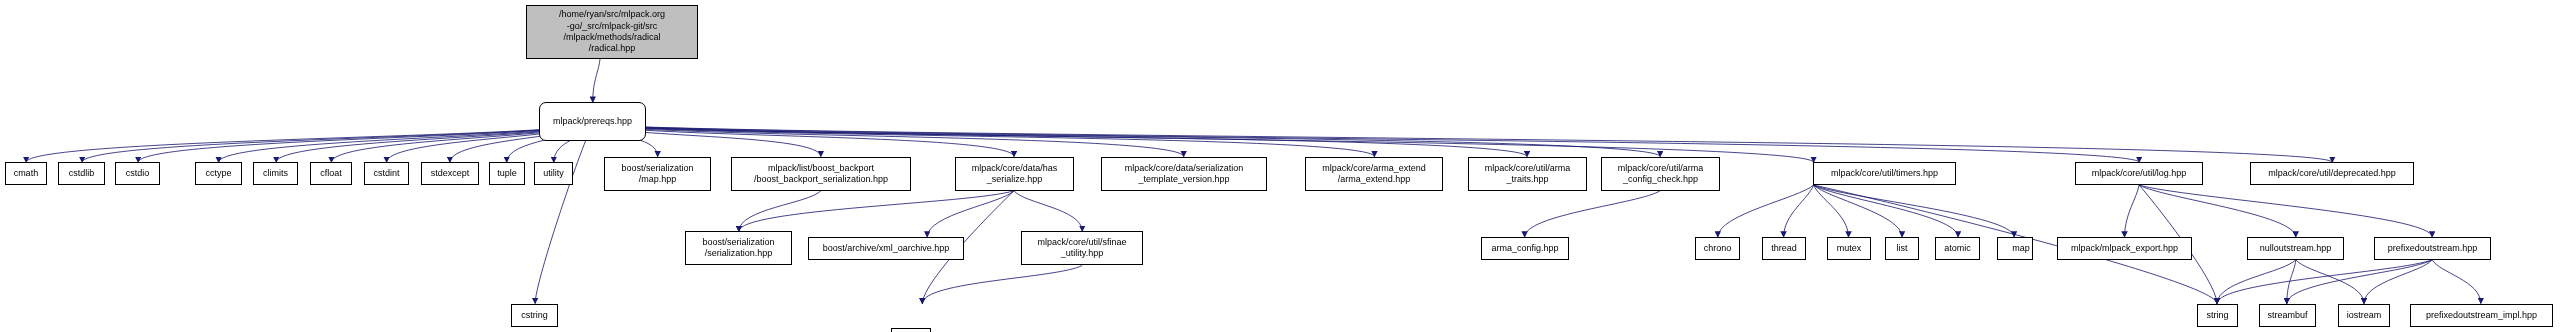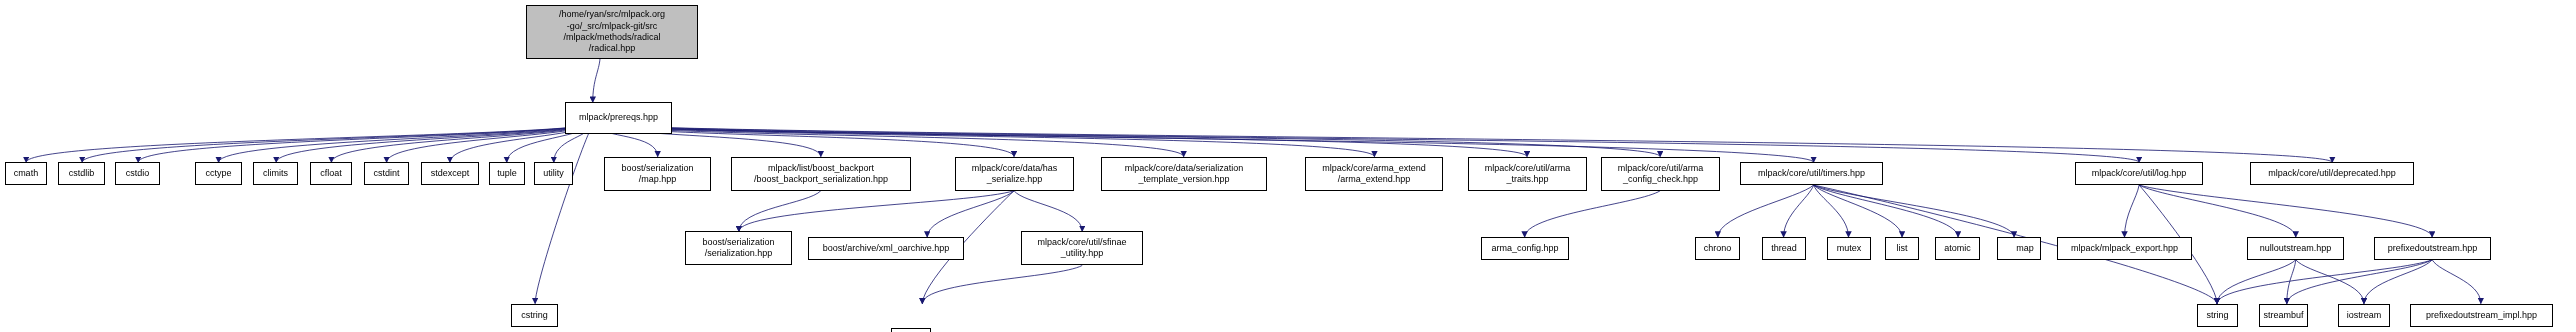--- a/index.html
+++ b/index.html
@@ -109,21 +109,21 @@
       <path class="edge" marker-end="url(#arrowhead)" d="M 2996 320 C 2956.25 336, 2731 346, 2731 374"></path>
       <path class="edge" marker-end="url(#arrowhead)" d="M 2996 320 C 2969.15 336, 2817 346, 2817 374"></path>
       <path class="edge" marker-end="url(#arrowhead)" d="M 2996 320 C 2983.4 336, 2912 346, 2912 374"></path>
       <path class="edge" marker-end="url(#arrowhead)" d="M 2996 320 C 3005 336, 3056 346, 3056 374"></path>
     </svg>
 
 <div class="node root" style="left: 526px; top: 4.9px; width: 172px; height: 54px;">/home/ryan/src/mlpack.org
 -go/_src/mlpack-git/src
 /mlpack/methods/radical
 /radical.hpp</div>
-    <div class="node" style="left: 565px; top: 102px; width: 107px; height: 32px;">mlpack/prereqs.hpp</div>
+    <div class="node" style="left: 539px; top: 102px; width: 107px; height: 39px; border-radius: 7px;">mlpack/prereqs.hpp</div>
     <div class="node" style="left: 4.9px; top: 162px; width: 42px; height: 23px;">cmath</div>
     <div class="node" style="left: 58px; top: 162px; width: 47px; height: 23px;">cstdlib</div>
     <div class="node" style="left: 115px; top: 162px; width: 45px; height: 23px;">cstdio</div>
     <div class="node" style="left: 195px; top: 162px; width: 47px; height: 23px;">cctype</div>
     <div class="node" style="left: 253px; top: 162px; width: 45px; height: 23px;">climits</div>
     <div class="node" style="left: 310px; top: 162px; width: 42px; height: 23px;">cfloat</div>
     <div class="node" style="left: 364px; top: 162px; width: 45px; height: 23px;">cstdint</div>
     <div class="node" style="left: 421px; top: 162px; width: 58px; height: 23px;">stdexcept</div>
     <div class="node" style="left: 489px; top: 162px; width: 36px; height: 23px;">tuple</div>
     <div class="node" style="left: 534px; top: 162px; width: 39px; height: 23px;">utility</div>
@@ -134,38 +134,38 @@
     <div class="node" style="left: 955px; top: 157px; width: 119px; height: 34px;">mlpack/core/data/has
 _serialize.hpp</div>
     <div class="node" style="left: 1305px; top: 157px; width: 138px; height: 34px;">mlpack/core/arma_extend
 /arma_extend.hpp</div>
     <div class="node" style="left: 1101px; top: 157px; width: 166px; height: 34px;">mlpack/core/data/serialization
 _template_version.hpp</div>
     <div class="node" style="left: 1468px; top: 157px; width: 119px; height: 34px;">mlpack/core/util/arma
 _traits.hpp</div>
     <div class="node" style="left: 1601px; top: 157px; width: 119px; height: 34px;">mlpack/core/util/arma
 _config_check.hpp</div>
-    <div class="node" style="left: 1740px; top: 162px; width: 143px; height: 23px; text-align: center;">mlpack/core/util/timers.hpp</div>
+    <div class="node" style="left: 1813px; top: 162px; width: 143px; height: 23px; text-align: center;">mlpack/core/util/timers.hpp</div>
     <div class="node" style="left: 2075px; top: 162px; width: 128px; height: 23px;">mlpack/core/util/log.hpp</div>
     <div class="node" style="left: 2250px; top: 162px; width: 164px; height: 23px; text-align: right;">mlpack/core/util/deprecated.hpp</div>
     <div class="node" style="left: 685px; top: 231px; width: 107px; height: 34px;">boost/serialization
 /serialization.hpp</div>
     <div class="node" style="left: 808px; top: 237px; width: 156px; height: 23px;">boost/archive/xml_oarchive.hpp</div>
     <div class="node" style="left: 1021px; top: 231px; width: 122px; height: 34px;">mlpack/core/util/sfinae
 _utility.hpp</div>
     <div class="node" style="left: 1481px; top: 237px; width: 88px; height: 23px;">arma_config.hpp</div>
     <div class="node" style="left: 1695px; top: 237px; width: 45px; height: 23px;">chrono</div>
     <div class="node" style="left: 1762px; top: 237px; width: 44px; height: 23px;">thread</div>
     <div class="node" style="left: 1827px; top: 237px; width: 44px; height: 23px;">mutex</div>
     <div class="node" style="left: 1885px; top: 237px; width: 34px; height: 23px;">list</div>
     <div class="node" style="left: 1935px; top: 237px; width: 45px; height: 23px;">atomic</div>
-    <div class="node" style="left: 1997px; top: 237px; width: 44px; height: 23px; padding-left: 12px;">map</div>
+    <div class="node" style="left: 1997px; top: 237px; width: 36px; height: 23px; padding-left: 12px;">map</div>
     <div class="node" style="left: 2057px; top: 237px; width: 135px; height: 23px;">mlpack/mlpack_export.hpp</div>
     <div class="node" style="left: 2247px; top: 237px; width: 97px; height: 23px;">nulloutstream.hpp</div>
     <div class="node" style="left: 2374px; top: 237px; width: 117px; height: 23px;">prefixedoutstream.hpp</div>
     <div class="node" style="left: 511px; top: 304px; width: 47px; height: 23px;">cstring</div>
     <div class="node" style="left: 891px; top: 304px; width: 40px; height: 23px; margin-top: 24px;">type_traits</div>
     <div class="node" style="left: 2197px; top: 304px; width: 41px; height: 23px;">string</div>
-    <div class="node" style="left: 2259px; top: 304px; width: 49px; height: 23px;">streambuf</div>
+    <div class="node" style="left: 2259px; top: 304px; width: 57px; height: 23px;">streambuf</div>
     <div class="node" style="left: 2338px; top: 304px; width: 52px; height: 23px;">iostream</div>
     <div class="node" style="left: 2410px; top: 304px; width: 143px; height: 23px;">prefixedoutstream_impl.hpp</div>
   </div>
 
 
 </body></html>

